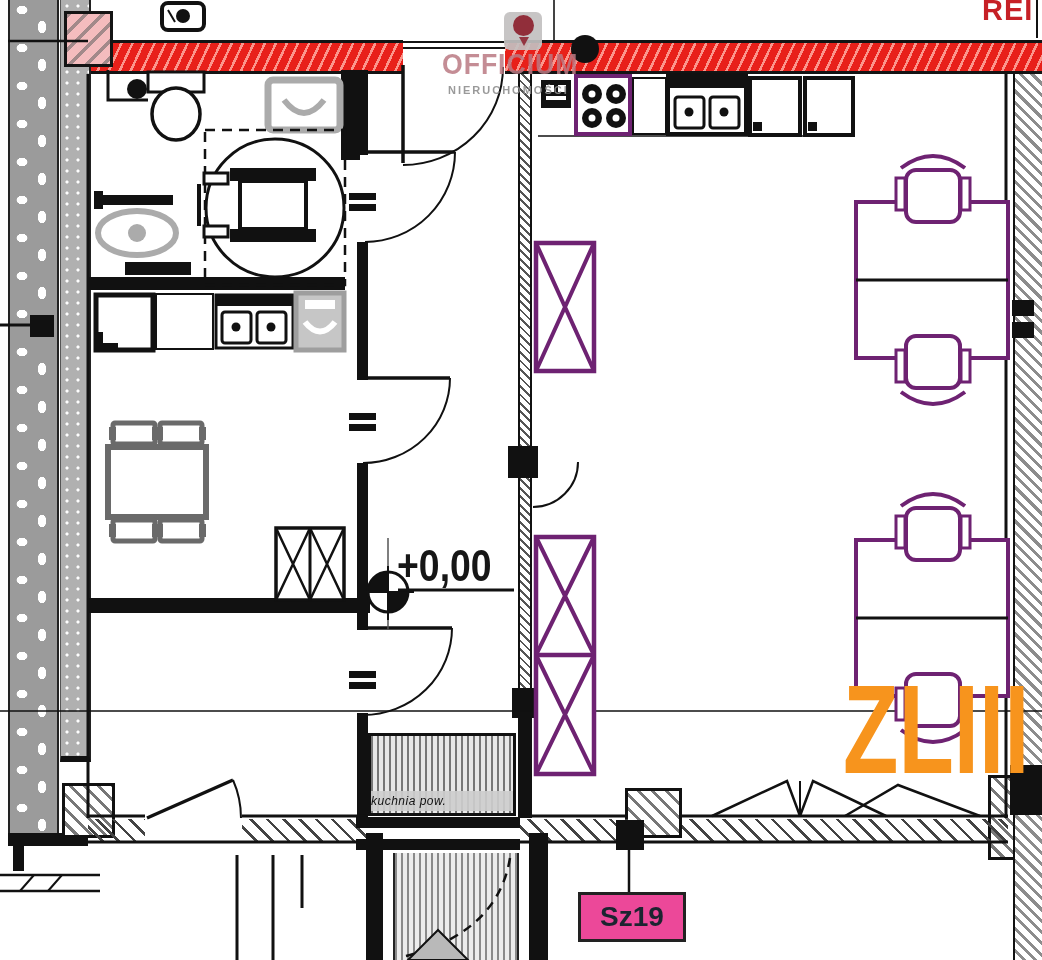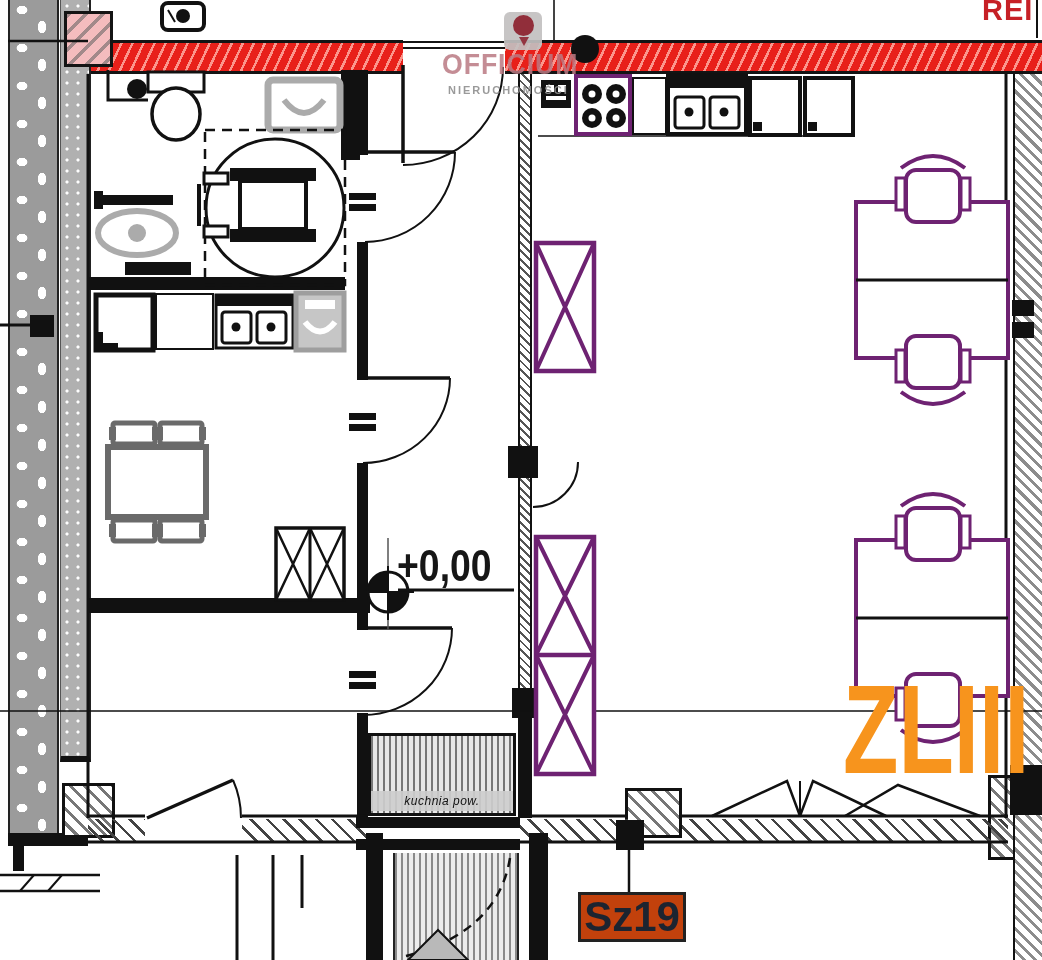--- a/index.html
+++ b/index.html
@@ -43,25 +43,25 @@
     border-left:2px solid #222;border-right:2px solid #222;
     background-image:repeating-linear-gradient(90deg,#8a8a8a 0 2px,#ececec 2px 6px);}
   svg.lines{position:absolute;left:0;top:0;z-index:3;pointer-events:none;}
   
   .lbl{position:absolute;z-index:4;color:#111;white-space:nowrap;}
   .rei{left:982px;top:-6px;font-size:29px;font-weight:bold;color:#c62026;letter-spacing:1px;}
   .zone{left:843px;top:678px;font-size:126px;font-weight:bold;color:#f7941d;line-height:.82;
     transform:scaleX(.72);transform-origin:left top;}
   .level{left:397px;top:541px;font-size:44px;font-weight:600;transform:scaleX(.85);
     transform-origin:left top;color:#161616;}
-  .sz-box{left:578px;top:892px;width:102px;height:44px;border:3px solid #222;background:#c2410c;
-    display:flex;align-items:center;justify-content:center;font-size:42px;font-weight:bold;
+  .sz-box{left:578px;top:892px;width:102px;height:44px;border:3px solid #222;background:#ec4899;
+    display:flex;align-items:center;justify-content:center;font-size:28px;font-weight:bold;
     color:#1c2430;}
   .stairnote{left:371px;top:791px;width:142px;height:20px;background:rgba(205,205,205,.92);
-    font-style:italic;font-size:12px;color:#111;text-align:center;line-height:20px;
+    font-style:italic;font-size:12px;color:#111;text-align:left;line-height:20px;
     letter-spacing:.5px;}
   
   .wm{z-index:5;}
   .wm-sq{left:504px;top:12px;width:38px;height:38px;background:#c2c0c0;border-radius:6px;opacity:.92;}
   .wm-circ{left:513px;top:15px;width:21px;height:21px;border-radius:50%;background:#8e2633;opacity:.95;}
   .wm-pin{left:519px;top:37px;width:0;height:0;border-left:5px solid transparent;
     border-right:5px solid transparent;border-top:9px solid #8e2633;opacity:.9;}
   .wm-t1{left:442px;top:48px;font-size:29px;font-weight:bold;color:rgba(186,121,131,.85);
     letter-spacing:1px;transform:scaleX(.92);transform-origin:left top;}
   .wm-t2{left:448px;top:84px;font-size:11px;font-weight:bold;color:rgba(140,140,140,.88);

